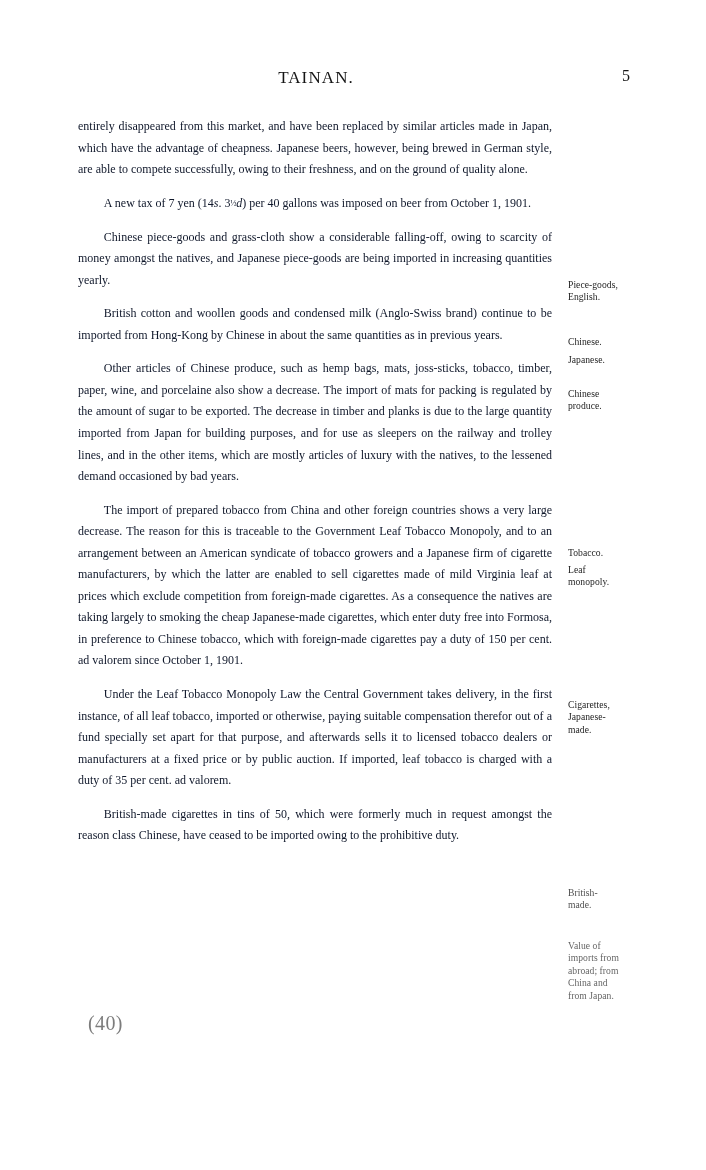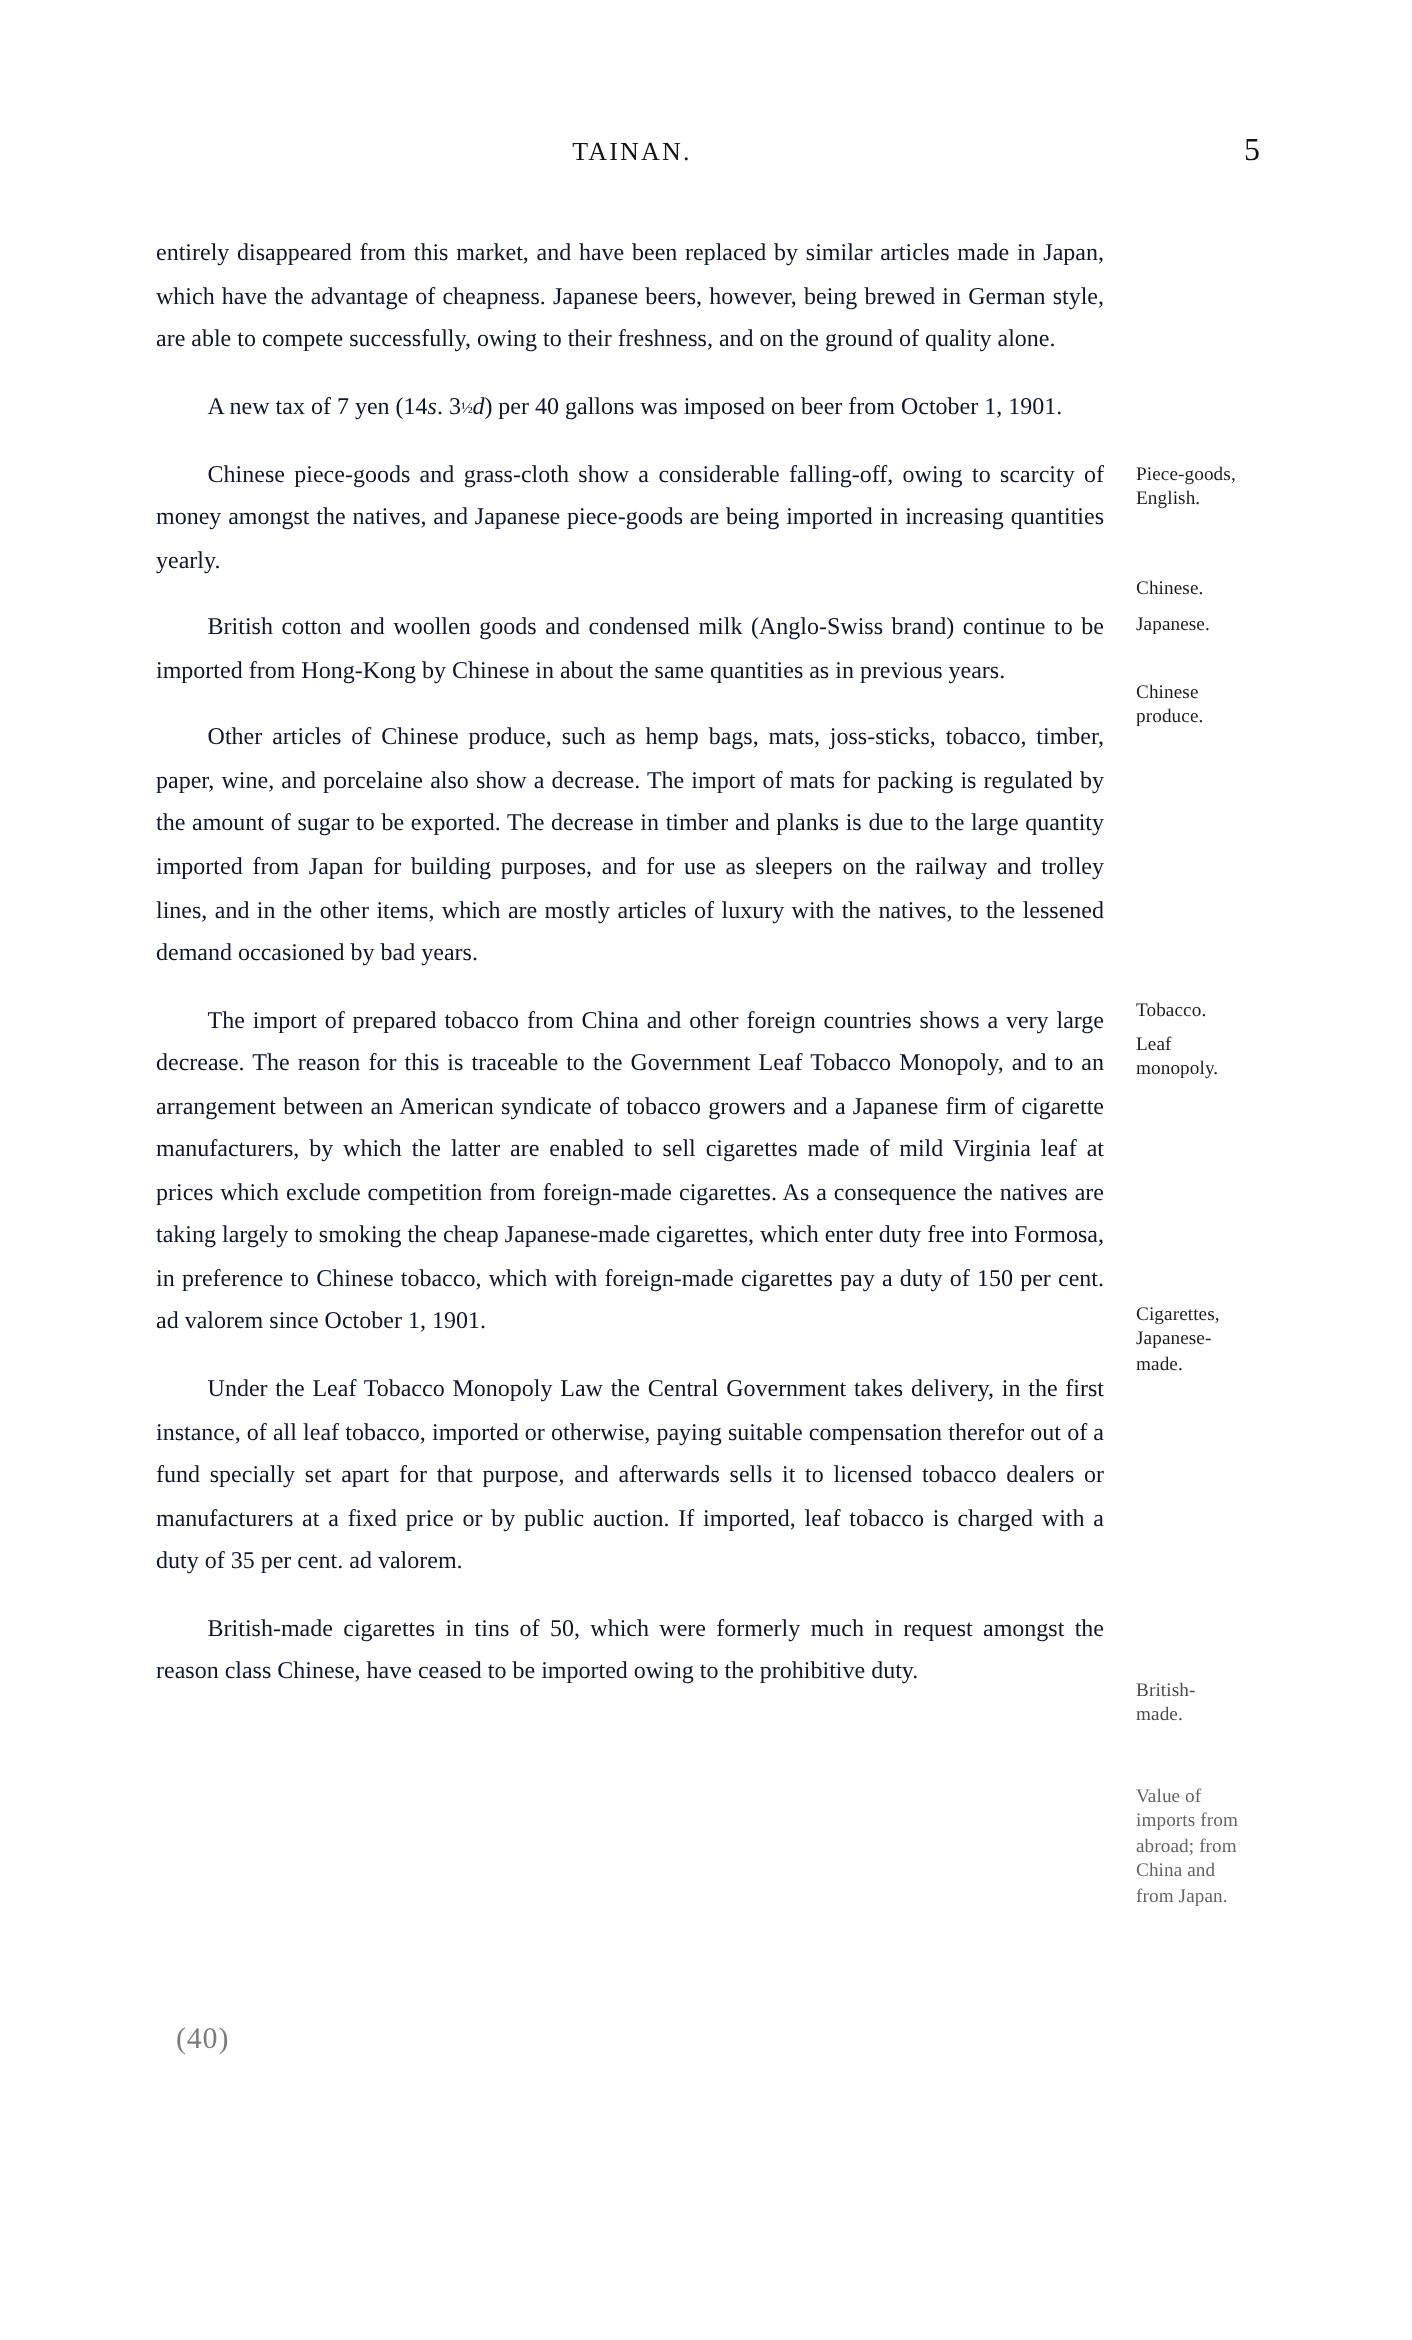--- a/index.html
+++ b/index.html
@@ -31,21 +31,21 @@
     top: 68px;
     width: 500px;
     height: 22px;
   }
   .runhead-title {
     position: absolute;
     left: 0;
     top: 0;
     width: 500px;
     text-align: center;
-    font-size: 13px;
+    font-size: 17px;
     letter-spacing: 1.1px;
     font-variant: small-caps;
     color: #151515;
   }
   .runhead-folio {
     position: absolute;
     right: -64px;
     top: -1px;
     font-size: 16px;
     color: #151515;
@@ -82,38 +82,39 @@
   .sidenote {
     position: absolute;
     left: 568px;
     width: 136px;
     font-size: 9.6px;
     line-height: 12.4px;
     text-align: left;
     color: #1d1d1d;
     font-family: "Liberation Serif", "DejaVu Serif", serif;
     letter-spacing: 0.05px;
+    margin-top: 47px;
   }
   .sidenote.faded {
     color: #4a4a4a;
     opacity: 0.86;
     filter: blur(0.22px);
   }
   .sidenote.faded2 {
     color: #3d3d3d;
     opacity: 0.92;
     filter: blur(0.15px);
   }
 
   
   .signature {
     position: absolute;
     left: 88px;
     top: 1012px;
-    font-size: 15px;
+    font-size: 20px;
     color: #5c5c5c;
     opacity: 0.8;
     filter: blur(0.3px);
     letter-spacing: 0.4px;
   }
 </style>
 </head>
 <body>
 
 <div class="page">

